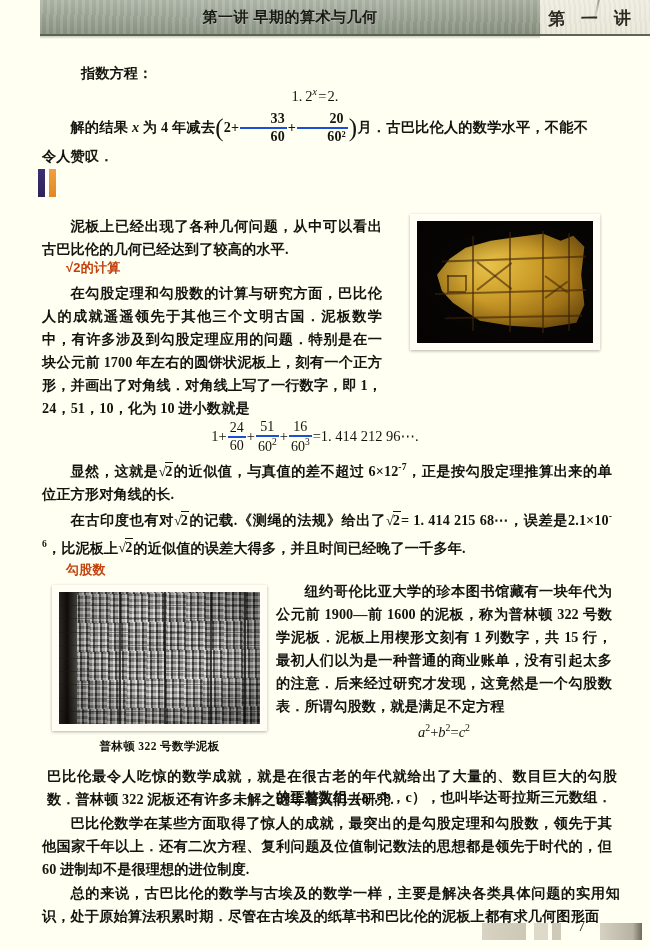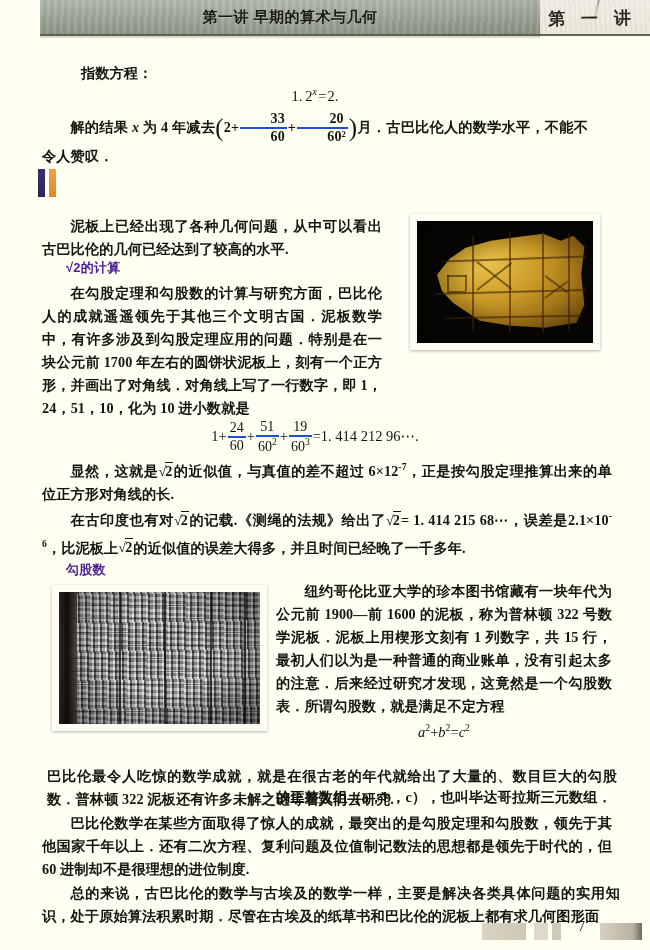--- a/index.html
+++ b/index.html
@@ -116,21 +116,21 @@
     font-size: 16px;
     letter-spacing: .6px;
     color: #15130e;
   }
 
   .sub-head {
     position: absolute;
     font-family: "Liberation Sans", "DejaVu Sans", sans-serif;
     font-weight: bold;
     font-size: 13px;
-    color: #4c1d95;
+    color: #c2410c;
     letter-spacing: .2px;
   }
 
   
   .formula {
     position: absolute;
     text-align: center;
     font-family: "Liberation Serif", "DejaVu Serif", serif;
     font-size: 14.5px;
     color: #15130e;
@@ -281,21 +281,21 @@
   <div class="sec-bar-b"></div>
 </div>
 
 <div class="txt indent" style="left:42px; top:215px; width:340px;">泥板上已经出现了各种几何问题，从中可以看出古巴比伦的几何已经达到了较高的水平.</div>
 
 <div class="sub-head" style="left:66px; top:259px;">√2的计算</div>
 
 <div class="txt indent" style="left:42px; top:282px; width:340px;">在勾股定理和勾股数的计算与研究方面，巴比伦人的成就遥遥领先于其他三个文明古国．泥板数学中，有许多涉及到勾股定理应用的问题．特别是在一块公元前 1700 年左右的圆饼状泥板上，刻有一个正方形，并画出了对角线．对角线上写了一行数字，即 1，24，51，10，化为 10 进小数就是</div>
 
 <div class="formula" style="left:42px; top:420px; width:546px;">
-  1+<span class="frac"><span class="num">24</span><span class="den">60</span></span>+<span class="frac"><span class="num">51</span><span class="den">60<sup>2</sup></span></span>+<span class="frac"><span class="num">19</span><span class="den">60<sup>3</sup></span></span>=<span>1. 414 212 96⋯.</span>
+  1+<span class="frac"><span class="num">24</span><span class="den">60</span></span>+<span class="frac"><span class="num">51</span><span class="den">60<sup>2</sup></span></span>+<span class="frac"><span class="num">16</span><span class="den">60<sup>3</sup></span></span>=<span>1. 414 212 96⋯.</span>
 </div>
 
 <div class="txt indent" style="left:42px; top:455px; width:570px;">
   <span>显然，这就是</span><span class="sqrt"><span class="rad">√</span><span class="bar">2</span></span><span>的近似值，与真值的差不超过 6×12</span><sup>-7</sup><span>，正是按勾股定理推算出来的单位正方形对角线的长.</span>
 </div>
 
 <div class="txt indent" style="left:42px; top:504px; width:570px;">
   <span>在古印度也有对</span><span class="sqrt"><span class="rad">√</span><span class="bar">2</span></span><span>的记载.《测绳的法规》给出了</span><span class="sqrt"><span class="rad">√</span><span class="bar">2</span></span><span>= 1. 414 215 68⋯，误差是</span><span>2.1×10</span><sup>-6</sup><span>，比泥板上</span><span class="sqrt"><span class="rad">√</span><span class="bar">2</span></span><span>的近似值的误差大得多，并且时间已经晚了一千多年.</span>
 </div>
 
@@ -340,20 +340,21 @@
       <div class="t2-row" style="top:30%;"></div>
       <div class="t2-row" style="top:40%;"></div>
       <div class="t2-row" style="top:50%;"></div>
       <div class="t2-row" style="top:60%;"></div>
       <div class="t2-row" style="top:70%;"></div>
       <div class="t2-row" style="top:80%;"></div>
       <div class="t2-row" style="top:90%;"></div>
       <div class="t2-vig"></div>
     </div>
   </div>
+  <div class="fig-caption">普林顿 322 号数学泥板</div>
 </div>
 
 <div class="txt indent" style="left:276px; top:580px; width:336px;">纽约哥伦比亚大学的珍本图书馆藏有一块年代为公元前 1900—前 1600 的泥板，称为普林顿 322 号数学泥板．泥板上用楔形文刻有 1 列数字，共 15 行，最初人们以为是一种普通的商业账单，没有引起太多的注意．后来经过研究才发现，这竟然是一个勾股数表．所谓勾股数，就是满足不定方程</div>
 
 <div class="formula" style="left:276px; top:722px; width:336px;">
   <span class="mi">a</span><sup>2</sup>+<span class="mi">b</span><sup>2</sup>=<span class="mi">c</span><sup>2</sup>
 </div>
 
 <div class="txt" style="left:276px; top:742px; width:336px;margin-top:44px;">的正整数组（a，b，c），也叫毕达哥拉斯三元数组．</div>
 

